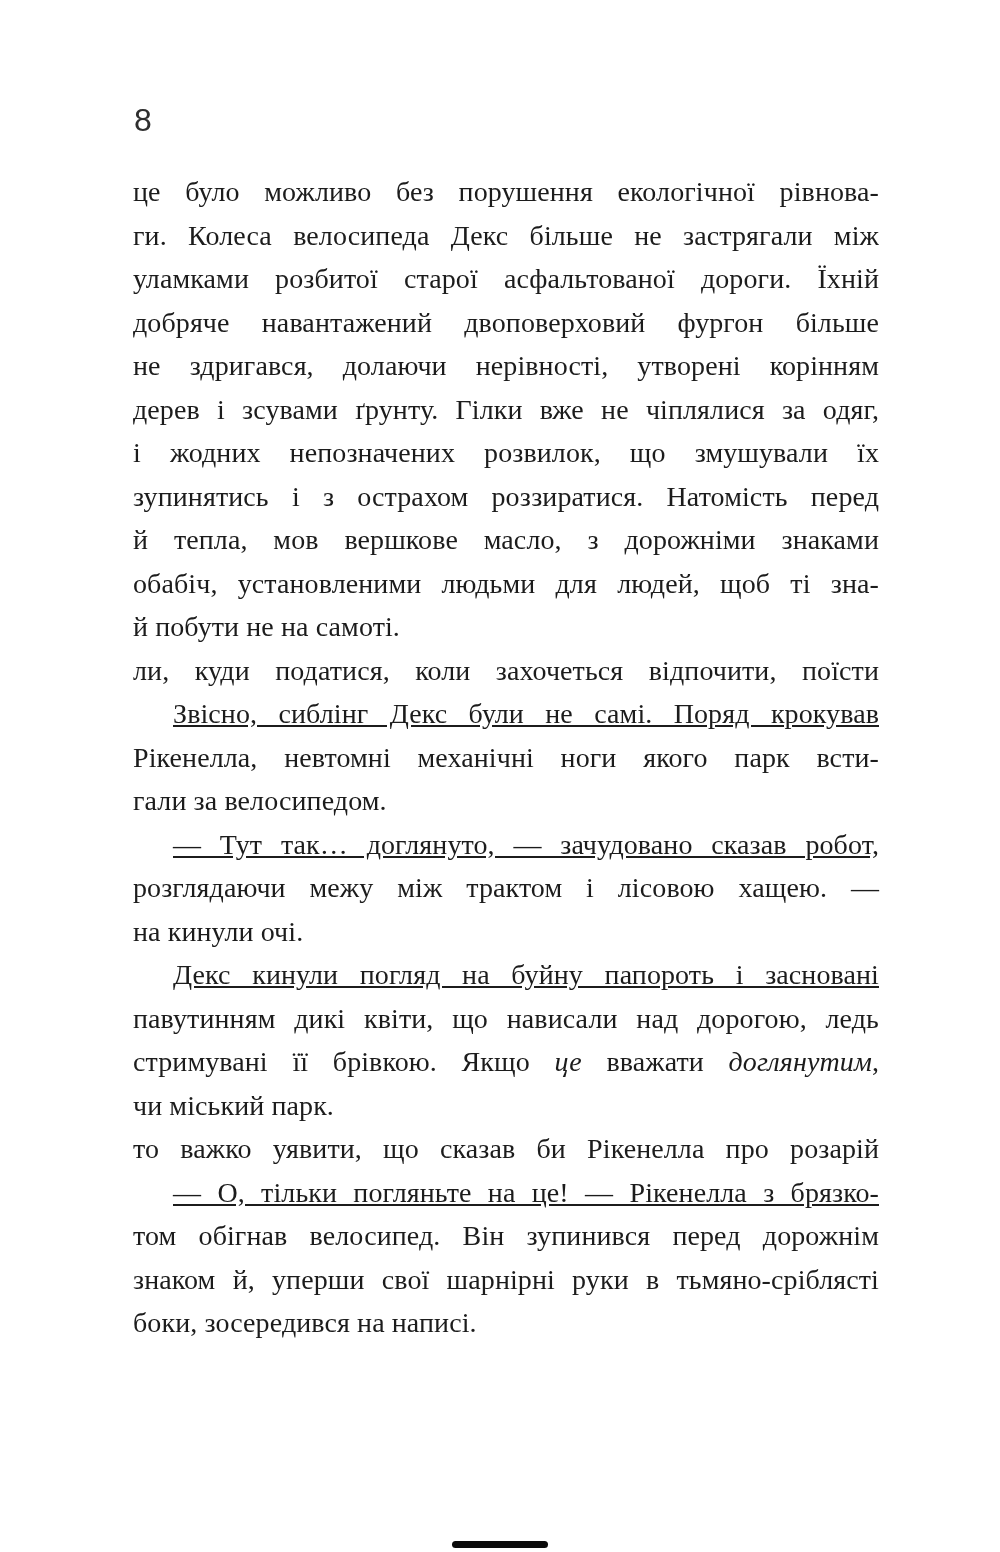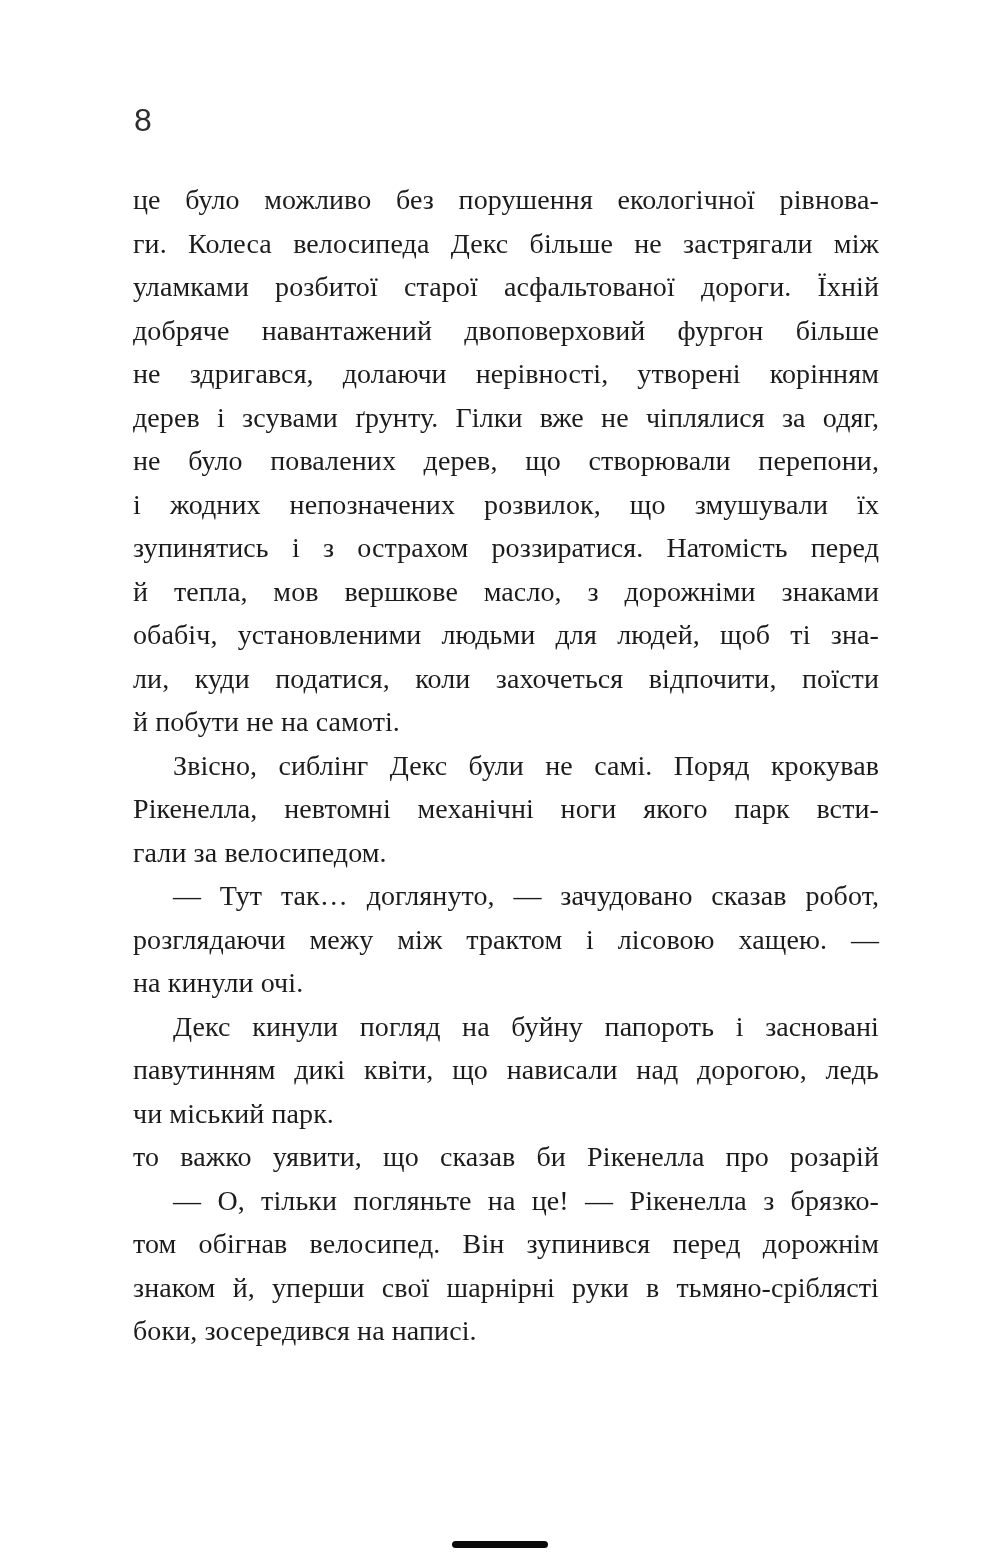--- a/index.html
+++ b/index.html
@@ -20,38 +20,38 @@
     left: 134px;
     top: 102px;
     font-family: "Liberation Sans", sans-serif;
     font-size: 32px;
     line-height: 36px;
     color: #2e2e2e;
   }
   .text-block {
     position: absolute;
     left: 133px;
-    top: 178px;
+    top: 170px;
     width: 746px;
     font-size: 28px;
     line-height: 43.5px;
     color: #1c1c1c;
     letter-spacing: 0.1px;
   }
   .paragraph { margin: 0; }
   .line { min-height: 43.5px; }
   .line.just {
     text-align: justify;
     text-align-last: justify;
   }
   .line.last {
     text-align: left;
     text-align-last: left;
   }
-  .line.indent { text-indent: 40px; }
+  .line.indent { text-indent: 40px; text-decoration: underline; }
   .line em { font-style: italic; }
   .home-indicator {
     position: absolute;
     left: 50%;
     transform: translateX(-50%);
     bottom: 4px;
     width: 96px;
     height: 7px;
     border-radius: 4px;
   }
@@ -63,41 +63,41 @@
   <div class="page-number" style="color: rgb(46, 46, 46);">8</div>
 
   <div class="text-block" style="color: rgb(28, 28, 28);">
       <div class="paragraph">
         <div class="line just"><span>це було можливо без порушення екологічної рівнова-</span></div>
         <div class="line just"><span>ги. Колеса велосипеда Декс більше не застрягали між</span></div>
         <div class="line just"><span>уламками розбитої старої асфальтованої дороги. Їхній</span></div>
         <div class="line just"><span>добряче навантажений двоповерховий фургон більше</span></div>
         <div class="line just"><span>не здригався, долаючи нерівності, утворені корінням</span></div>
         <div class="line just"><span>дерев і зсувами ґрунту. Гілки вже не чіплялися за одяг,</span></div>
-        <div class="line just"><span>не було повалених дерев, що створювали перепони,</span></div>
         <div class="line just"><span>і жодних непозначених розвилок, що змушували їх</span></div>
         <div class="line just"><span>зупинятись і з острахом роззиратися. Натомість перед</span></div>
         <div class="line just"><span>й тепла, мов вершкове масло, з дорожніми знаками</span></div>
         <div class="line just"><span>обабіч, установленими людьми для людей, щоб ті зна-</span></div>
+        <div class="line last"><span>й побути не на самоті.</span></div>
         <div class="line just"><span>ли, куди податися, коли захочеться відпочити, поїсти</span></div>
-        <div class="line last"><span>й побути не на самоті.</span></div>
       </div>
       <div class="paragraph">
         <div class="line just indent"><span>Звісно, сиблінг Декс були не самі. Поряд крокував</span></div>
         <div class="line just"><span>Рікенелла, невтомні механічні ноги якого парк всти-</span></div>
         <div class="line last"><span>гали за велосипедом.</span></div>
       </div>
       <div class="paragraph">
         <div class="line just indent"><span>— Тут так… доглянуто, — зачудовано сказав робот,</span></div>
         <div class="line just"><span>розглядаючи межу між трактом і лісовою хащею. —</span></div>
         <div class="line last"><span>на кинули очі.</span></div>
       </div>
       <div class="paragraph">
         <div class="line just indent"><span>Декс кинули погляд на буйну папороть і засновані</span></div>
         <div class="line just"><span>павутинням дикі квіти, що нависали над дорогою, ледь</span></div>
+        <div class="line just"><span>стримувані її брівкою. Якщо </span><em>це</em><span> вважати </span><em>доглянутим</em><span>,</span></div>
         <div class="line last"><span>чи міський парк.</span></div>
         <div class="line just"><span>то важко уявити, що сказав би Рікенелла про розарій</span></div>
       </div>
       <div class="paragraph">
         <div class="line just indent"><span>— О, тільки погляньте на це! — Рікенелла з брязко-</span></div>
         <div class="line just"><span>том обігнав велосипед. Він зупинився перед дорожнім</span></div>
         <div class="line just"><span>знаком й, уперши свої шарнірні руки в тьмяно-сріблясті</span></div>
         <div class="line last"><span>боки, зосередився на написі.</span></div>
       </div>
     </div>

